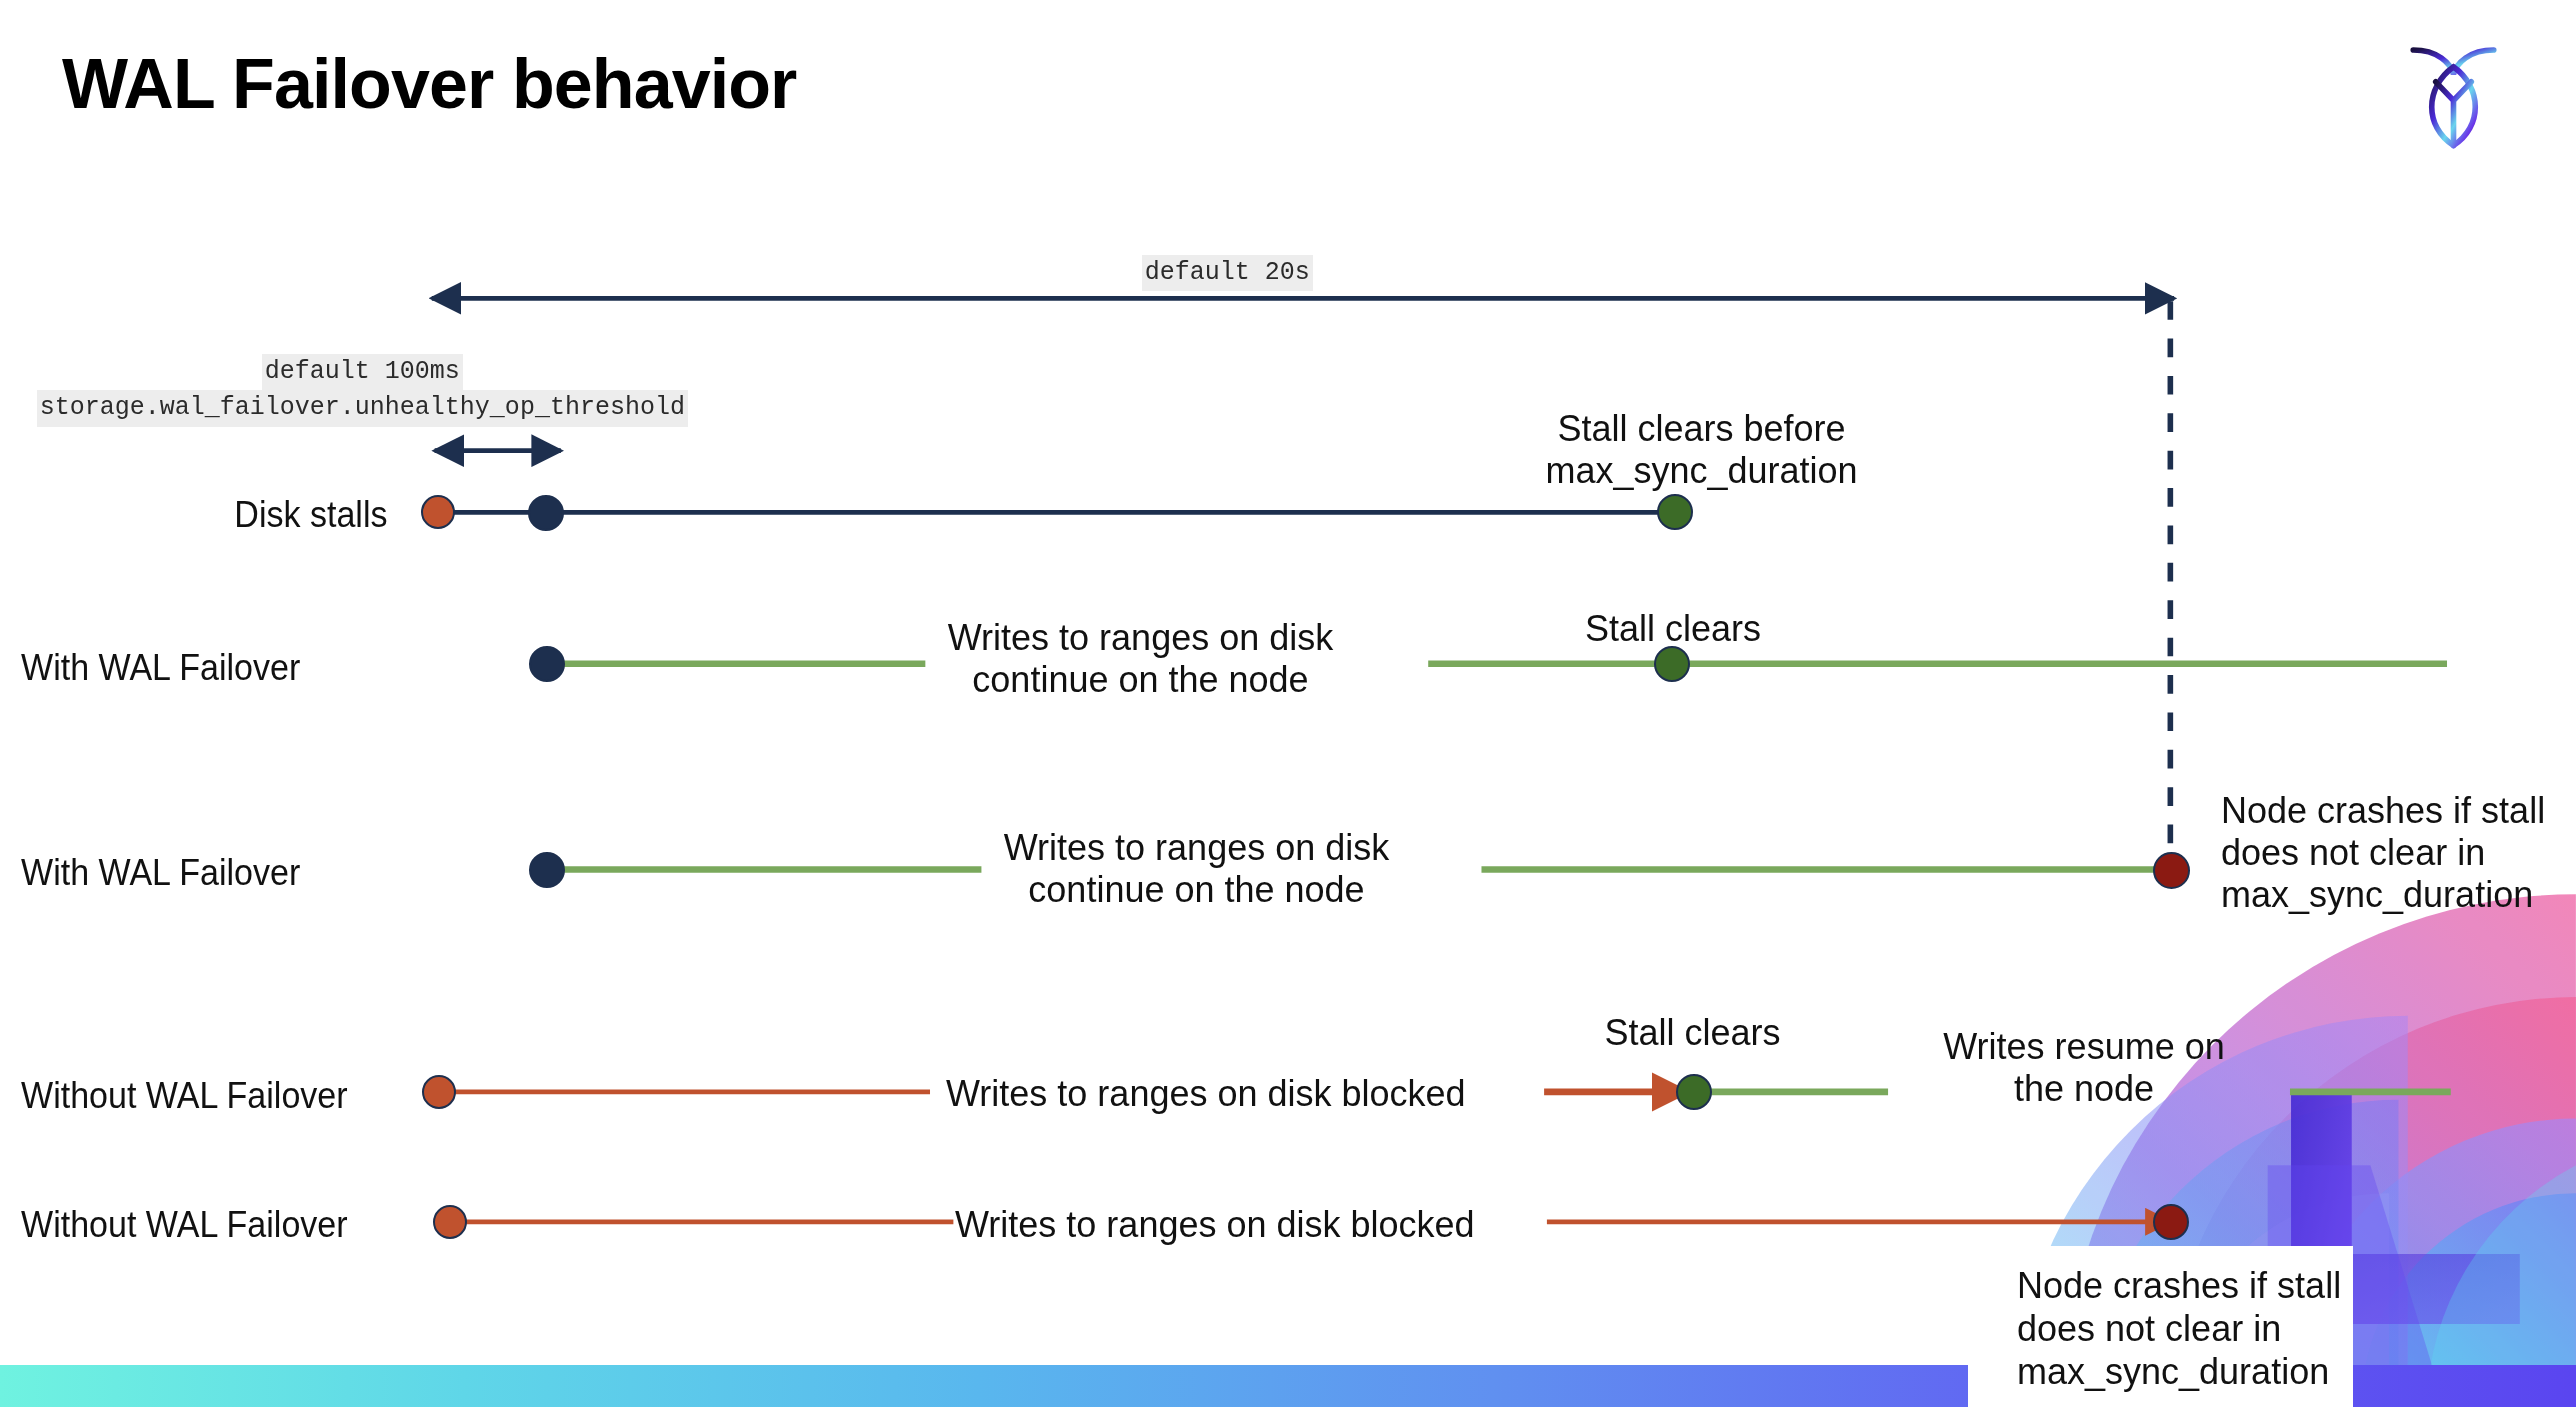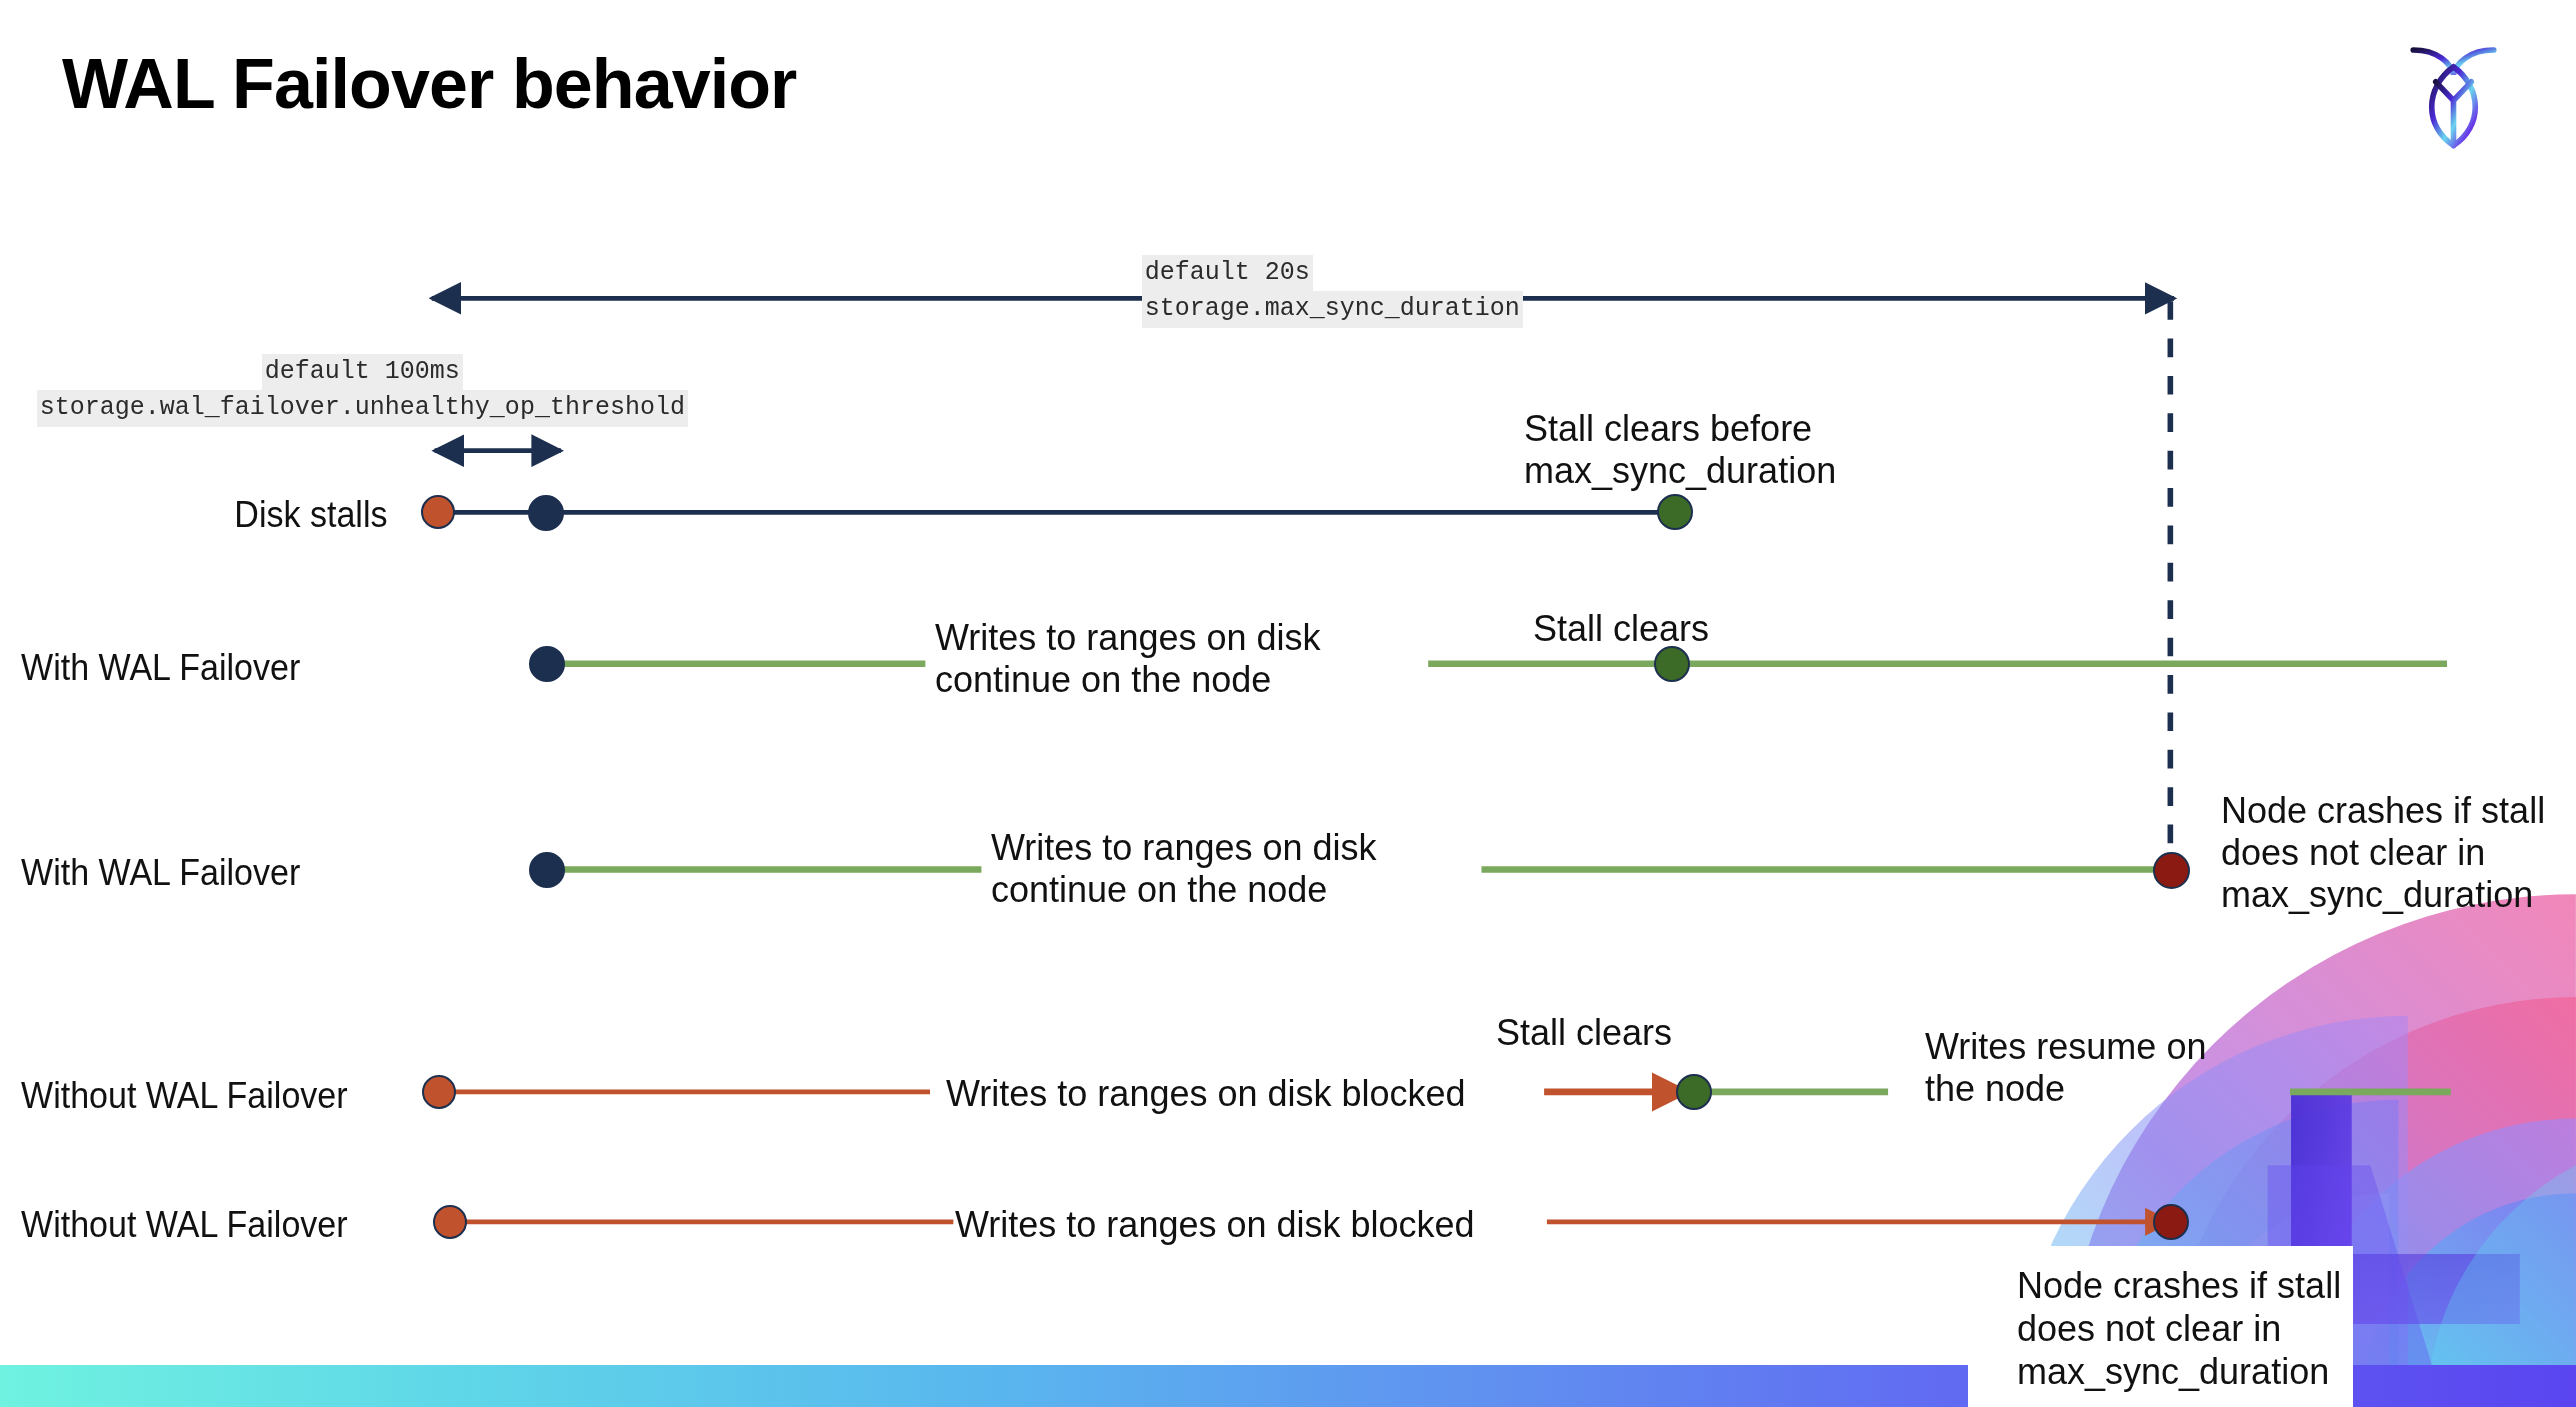--- a/index.html
+++ b/index.html
@@ -51,21 +51,21 @@
     transform:scaleX(.92);transform-origin:left center;
   }
   .rowlabel.r{transform-origin:right center;}
 
   
   .note{
     position:absolute;
     font-size:36px;color:#111111;line-height:1.16;
     white-space:pre-line;
   }
-  .note.center{}
+  .note.center{text-align:center;}
   .note.left{text-align:left;}
 
   .whitebox{
     position:absolute;background:#ffffff;
   }
   .boxnote{
     position:absolute;font-size:36px;color:#111111;line-height:1.2;white-space:pre-line;
   }
 
   
@@ -189,21 +189,20 @@
   <div class="dot" style="left:2153px;top:852px;width:37px;height:37px;background:#8b1a12;"></div>
 
   <div class="dot" style="left:422px;top:1075px;width:34px;height:34px;background:#c0522e;"></div>
   <div class="dot" style="left:1676px;top:1074px;width:36px;height:36px;background:#3c6b27;"></div>
 
   <div class="dot" style="left:433px;top:1205px;width:34px;height:34px;background:#c0522e;"></div>
   <div class="dot" style="left:2153px;top:1204px;width:36px;height:36px;background:#8b1a12;"></div>
 
   <div class="code" style="left:1142px;top:255px;text-align:left;">
     <div><span>default 20s</span></div>
-    <div><span>storage.max_sync_duration</span></div>
   </div>
 
   <div class="code" style="left:37px;top:354px;text-align:center;">
     <div><span>default 100ms</span></div>
     <div><span>storage.wal_failover.unhealthy_op_threshold</span></div>
   </div>
 
   <div class="rowlabel r" style="left:221px;top:494px;">Disk stalls</div>
   <div class="rowlabel" style="left:20.6px;top:647px;">With WAL Failover</div>
   <div class="rowlabel" style="left:20.6px;top:852px;">With WAL Failover</div>

